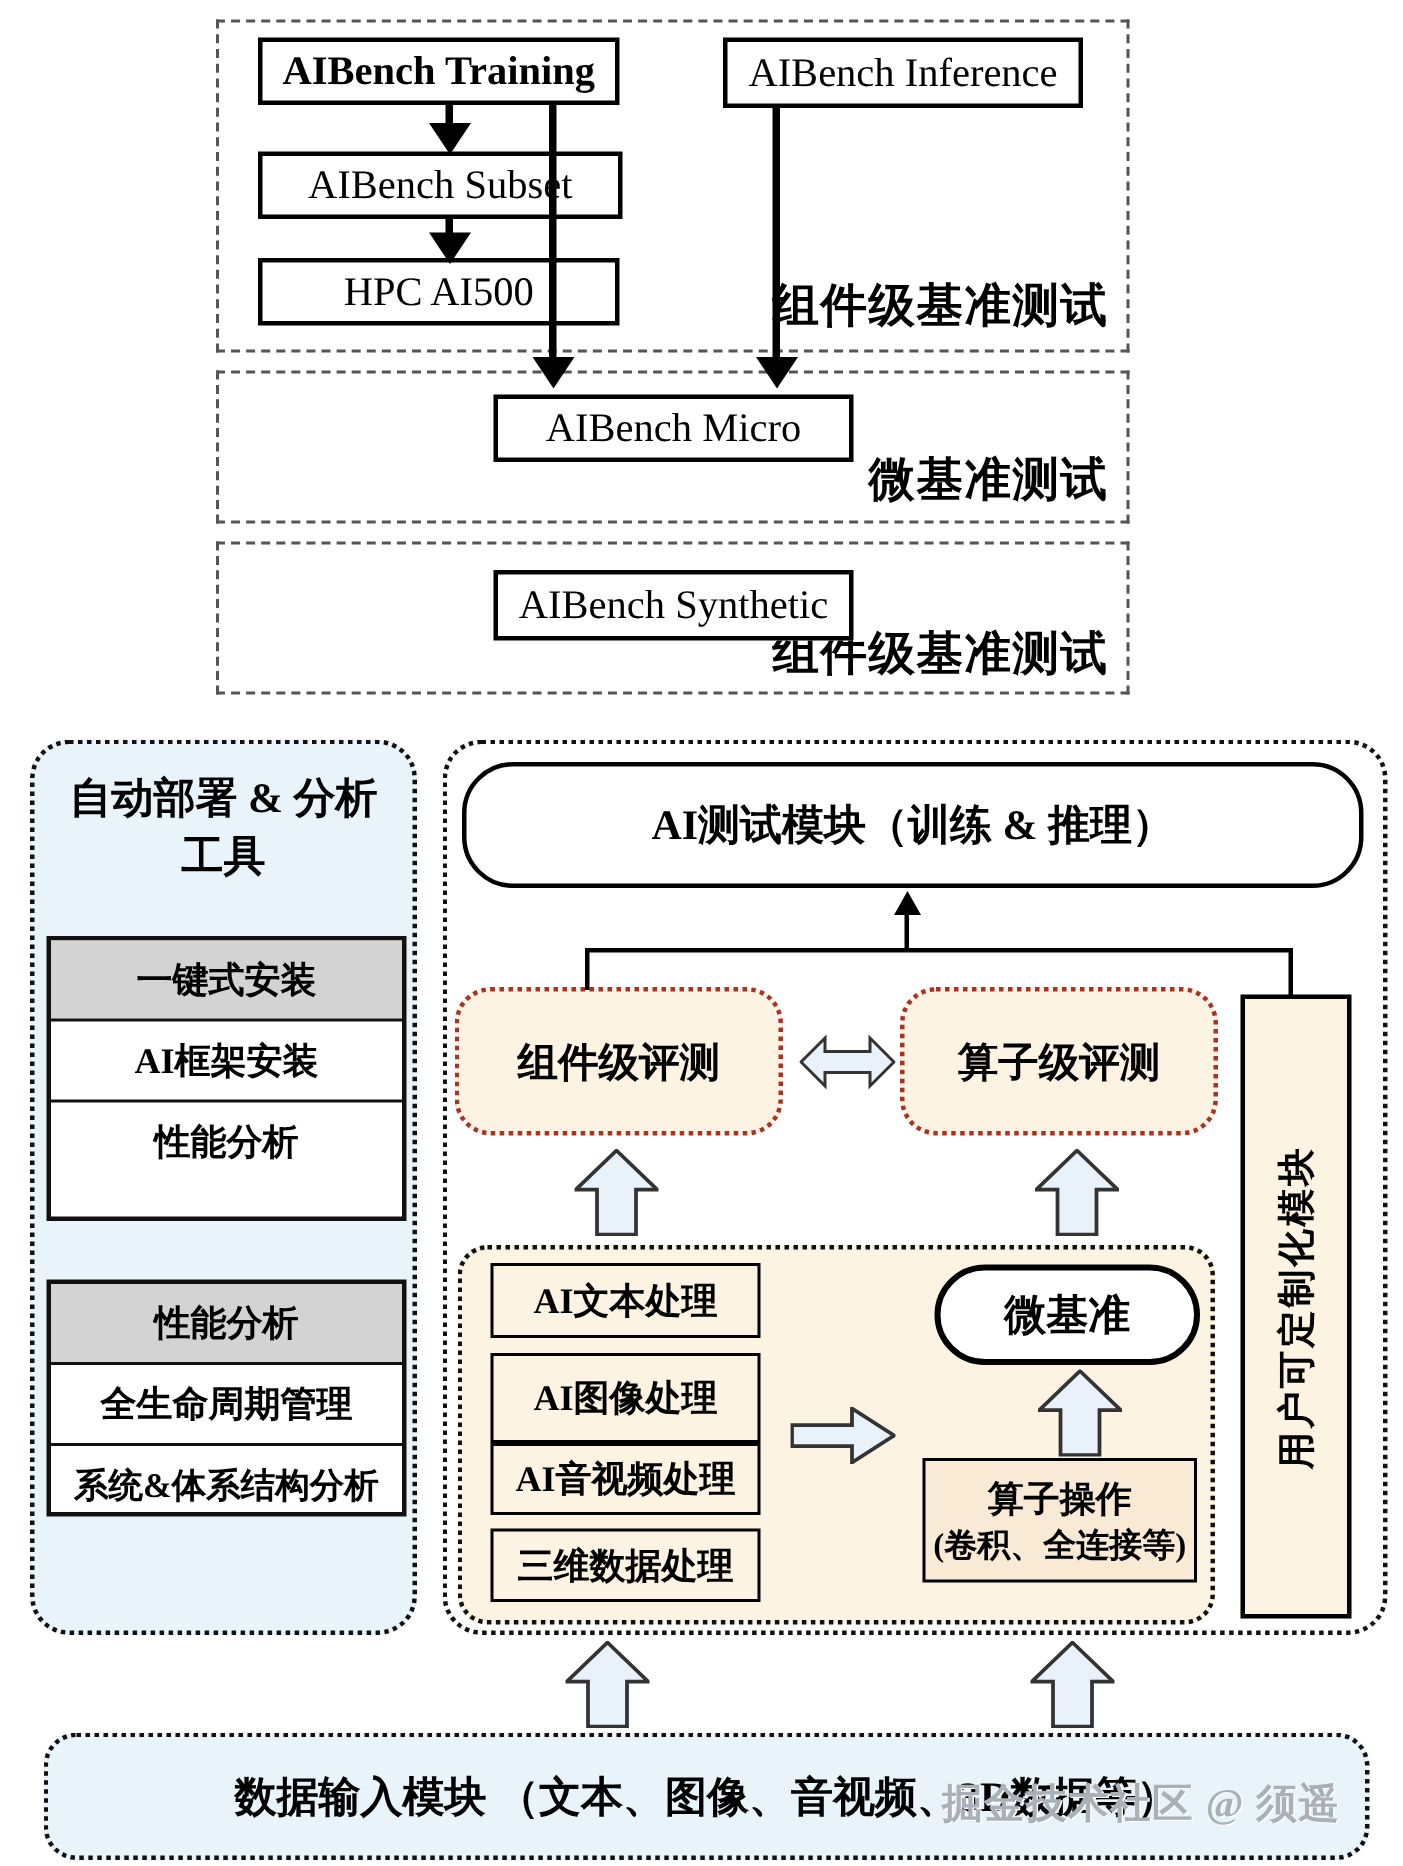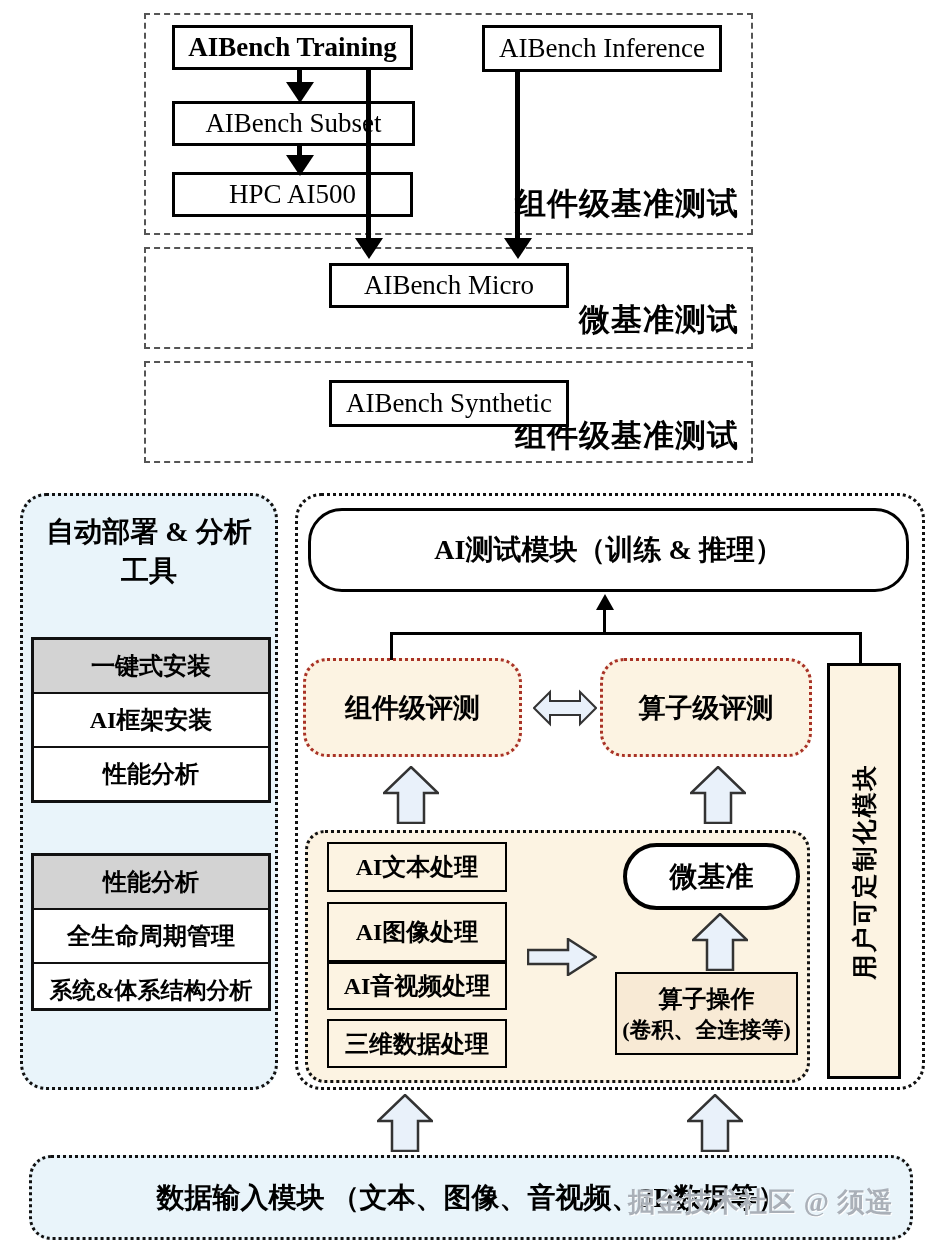--- a/index.html
+++ b/index.html
@@ -68,21 +68,21 @@
 
   <div class="abs dashed-sec" style="left:144px;top:361px;width:609px;height:102px;">
     <div class="sec-caption" style="bottom:4px;">组件级基准测试</div>
   </div>
   <div class="abs wbox flexc" style="left:329px;top:380px;width:240px;height:47px;">AIBench Synthetic</div>
 
   <div class="abs panel-blue" style="left:20px;top:493px;width:258px;height:597px;">
     <div class="title-line" style="top:17px;">自动部署 &amp; 分析</div>
     <div class="title-line" style="top:56px;">工具</div>
 
-    <div class="abs table" style="left:8px;top:141px;width:240px;height:166px;">
+    <div class="abs table" style="left:8px;top:128px;width:240px;height:190px;">
       <div class="trow thead">一键式安装</div>
       <div class="trow">AI框架安装</div>
       <div class="trow">性能分析</div>
     </div>
 
     <div class="abs table" style="left:8px;top:357px;width:240px;height:158px;">
       <div class="trow thead">性能分析</div>
       <div class="trow">全生命周期管理</div>
       <div class="trow" style="font-size:23px;">系统&amp;体系结构分析</div>
     </div>

